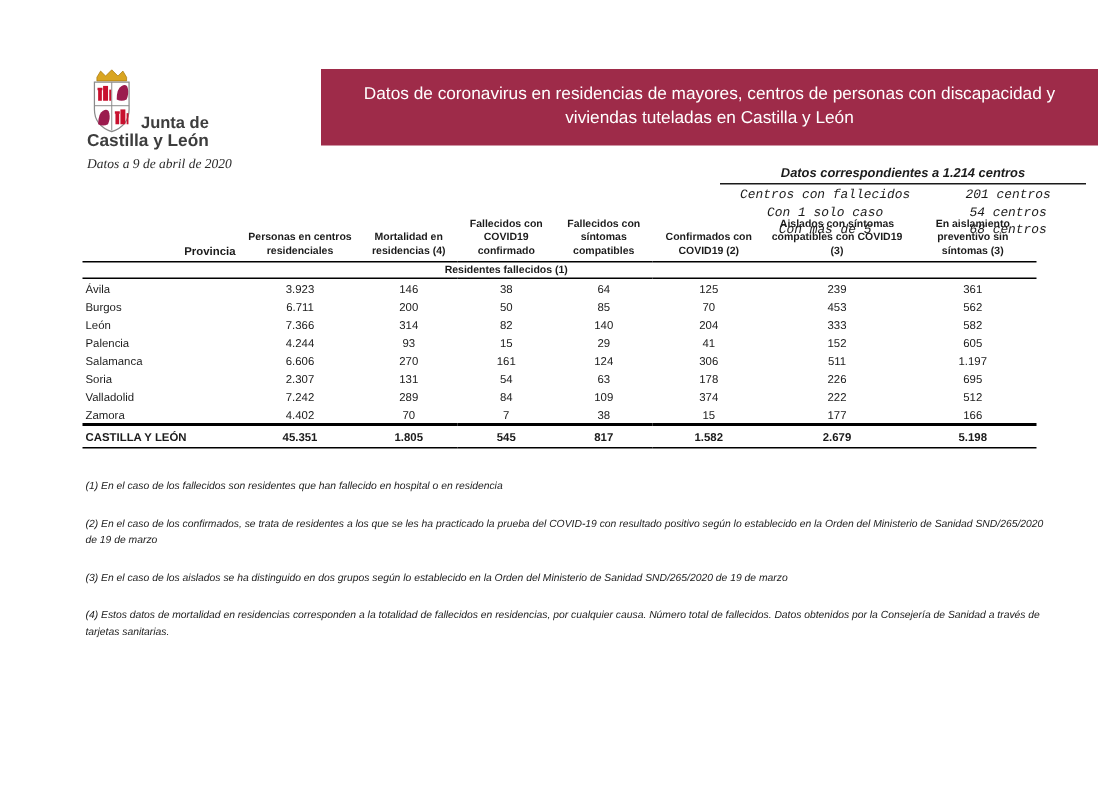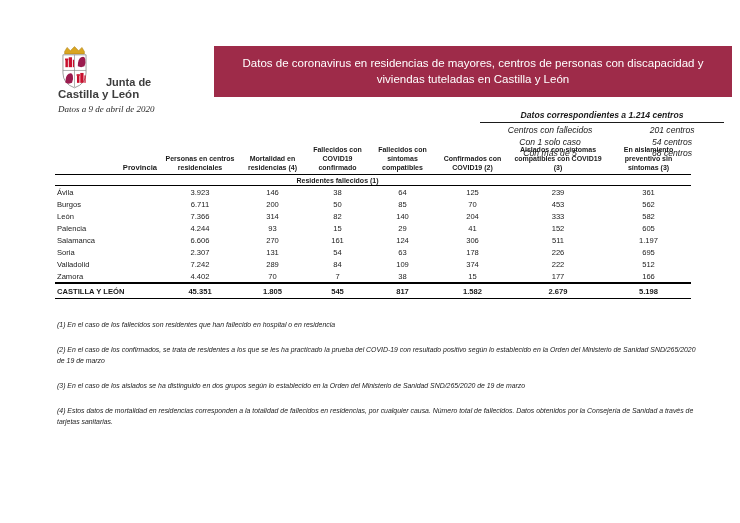--- a/index.html
+++ b/index.html
@@ -7,21 +7,21 @@
     width:740px; height:523px;
     font-family:"Liberation Sans", sans-serif;
     color:#1b1b1b;
     position:relative;
     overflow:hidden;
   }
   .page { position:relative; width:740px; height:523px; background:#fff; }
 
   
   .logo-block { position:absolute; left:58px; top:46px; width:135px; }
-  .logo-top { display:flex; align-items:flex-end; gap:15px; }
+  .logo-top { display:flex; align-items:flex-end; gap:3px; }
   .shield { width:33px; height:44px; flex:0 0 auto; }
   .org-line1 { font-weight:bold; font-size:11px; color:#3d3d3d; padding-bottom:2px; }
   .org-line2 { font-weight:bold; font-size:11.5px; color:#3d3d3d; margin-top:-2px; }
   .date-note {
     font-family:"Liberation Serif", serif; font-style:italic;
     font-size:9px; color:#2a2a2a; margin-top:4px; white-space:nowrap;
   }
 
   
   .banner {
@@ -32,21 +32,21 @@
   }
 
   
   .summary { position:absolute; left:480px; top:100px; width:244px;margin-top:10px; }
   .summary-title {
     font-weight:bold; font-style:italic; font-size:8.6px; text-align:center;
     padding-bottom:2px; border-bottom:1.4px solid #1b1b1b;
   }
   .summary-rows { padding-top:2px; }
   .summary-row {
-    display:flex; font-family:Liberation Sans, sans-serif; font-style:italic;
+    display:flex; font-family:Liberation Mono, monospace; font-style:italic;
     font-size:8.6px; line-height:1.35;
   }
   .summary-label { flex:1.35; text-align:center; }
   .summary-value { flex:1; text-align:center; }
 
   
   .table-wrap { position:absolute; left:55px; top:146px; width:636px; }
   table { border-collapse:collapse; width:100%; table-layout:fixed; }
   col.c1{width:105px} col.c2{width:80px} col.c3{width:65px} col.c4{width:65px}
   col.c5{width:65px} col.c6{width:75px} col.c7{width:96px} col.c8{width:85px}

